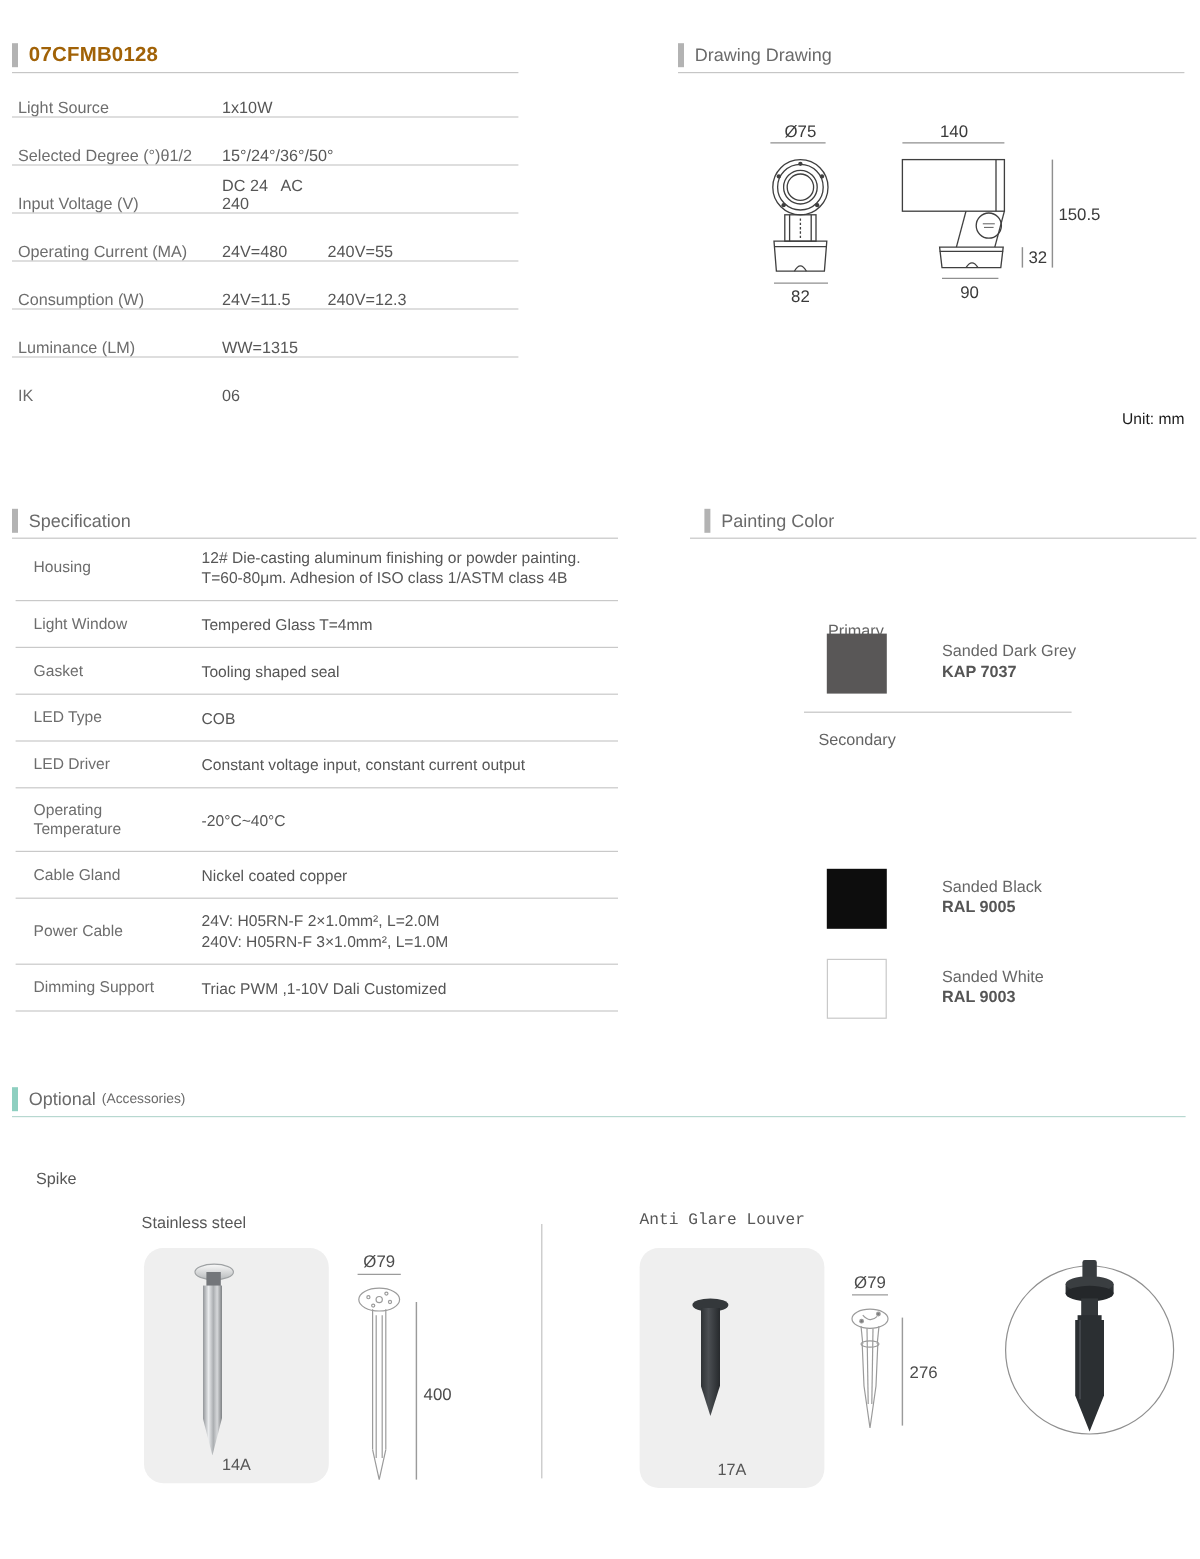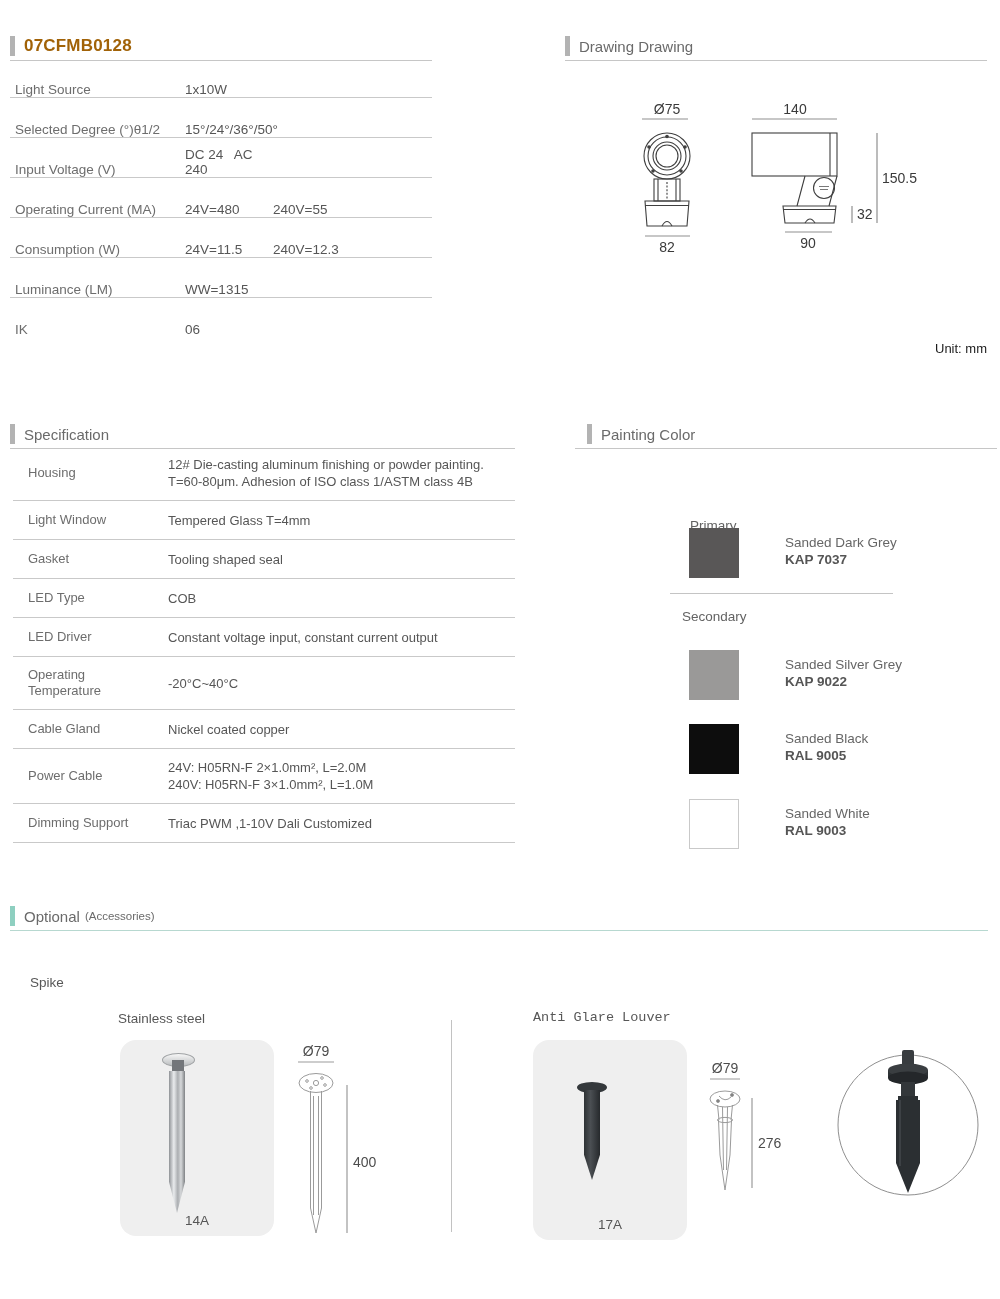--- a/index.html
+++ b/index.html
@@ -234,27 +234,20 @@
     <div class="pc-text">
       <div class="pc-name">Sanded Dark Grey</div>
       <div class="pc-code">KAP 7037</div>
     </div>
   </div>
 
   <div id="pc-divider"></div>
 
   <div class="pc-label" style="left:682px;top:609px;">Secondary</div>
 
-  <div class="pc-row" style="top:650px;">
-    <div class="swatch" style="background: rgb(154, 153, 152);"></div>
-    <div class="pc-text">
-      <div class="pc-name">Sanded Silver Grey</div>
-      <div class="pc-code">KAP 9022</div>
-    </div>
-  </div>
   <div class="pc-row" style="top:724px;">
     <div class="swatch" style="background: rgb(13, 13, 13);"></div>
     <div class="pc-text">
       <div class="pc-name">Sanded Black</div>
       <div class="pc-code">RAL 9005</div>
     </div>
   </div>
   <div class="pc-row" style="top:799px;">
     <div class="swatch bordered" style="background: rgb(255, 255, 255);"></div>
     <div class="pc-text">

